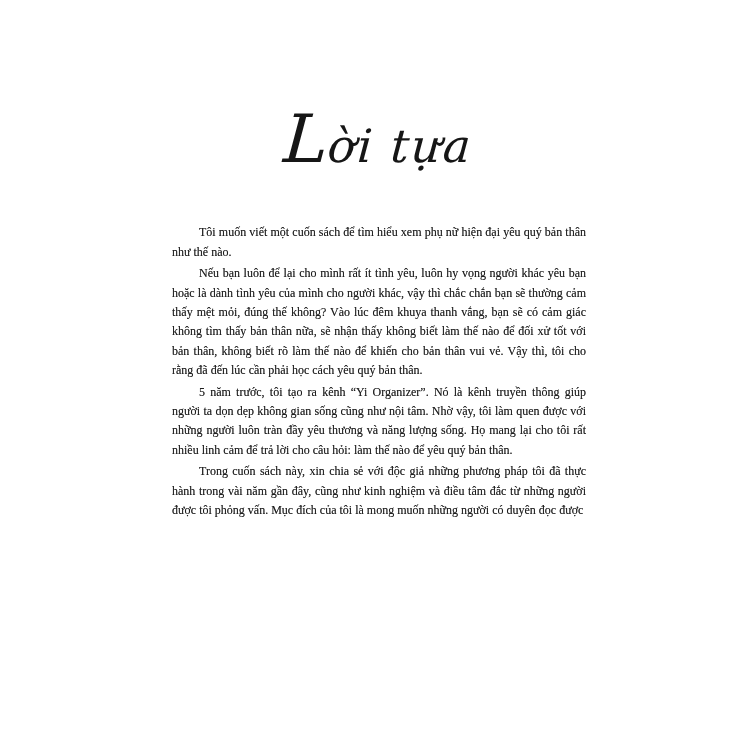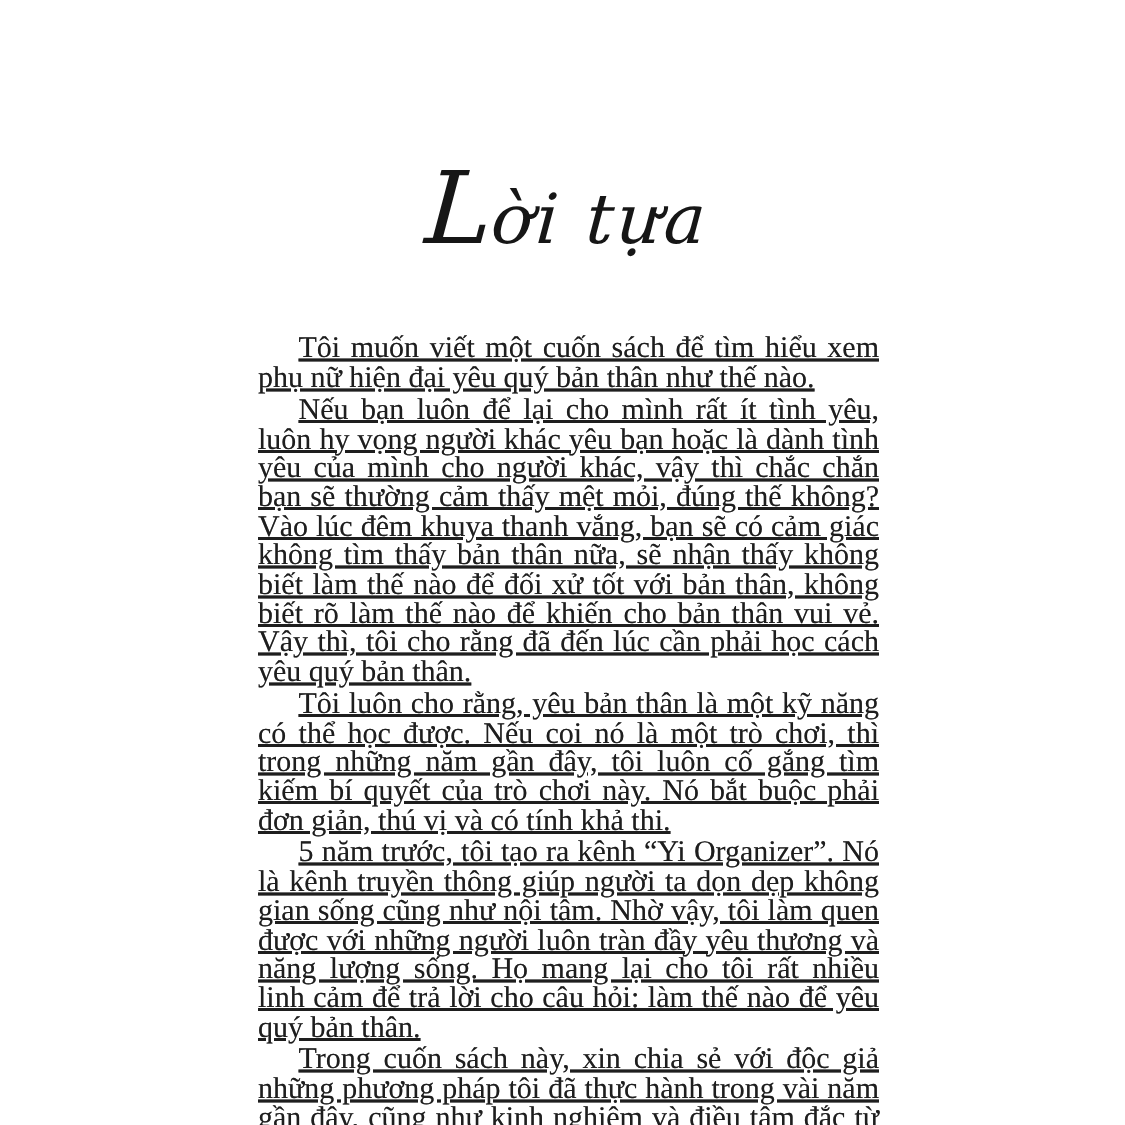--- a/index.html
+++ b/index.html
@@ -38,36 +38,34 @@
     font-size: 1.45em;
     letter-spacing: 0;
   }
   .page-content {
     margin-left: 172px;
     width: 414px;
     margin-top: 42px;
   }
   .page-content p {
     margin: 0 0 2px 0;
-    font-size: 20px;
+    font-size: 12px;
     line-height: 19.4px;
     color: #1e1e1e;
     text-align: justify;
     text-indent: 27px;
     text-shadow: 0 0 0.3px rgba(30,30,30,0.55);
-    text-decoration: underline;
   }
 </style>
 </head>
 <body>
 
 <div class="book-page">
   <div class="title-wrap">
     <h1 class="page-title">Lời tựa</h1>
   </div>
   <div class="page-content">
     <p>Tôi muốn viết một cuốn sách để tìm hiểu xem phụ nữ hiện đại yêu quý bản thân như thế nào.</p>
     <p>Nếu bạn luôn để lại cho mình rất ít tình yêu, luôn hy vọng người khác yêu bạn hoặc là dành tình yêu của mình cho người khác, vậy thì chắc chắn bạn sẽ thường cảm thấy mệt mỏi, đúng thế không? Vào lúc đêm khuya thanh vắng, bạn sẽ có cảm giác không tìm thấy bản thân nữa, sẽ nhận thấy không biết làm thế nào để đối xử tốt với bản thân, không biết rõ làm thế nào để khiến cho bản thân vui vẻ. Vậy thì, tôi cho rằng đã đến lúc cần phải học cách yêu quý bản thân.</p>
-    <p>Tôi luôn cho rằng, yêu bản thân là một kỹ năng có thể học được. Nếu coi nó là một trò chơi, thì trong những năm gần đây, tôi luôn cố gắng tìm kiếm bí quyết của trò chơi này. Nó bắt buộc phải đơn giản, thú vị và có tính khả thi.</p>
     <p>5 năm trước, tôi tạo ra kênh “Yi Organizer”. Nó là kênh truyền thông giúp người ta dọn dẹp không gian sống cũng như nội tâm. Nhờ vậy, tôi làm quen được với những người luôn tràn đầy yêu thương và năng lượng sống. Họ mang lại cho tôi rất nhiều linh cảm để trả lời cho câu hỏi: làm thế nào để yêu quý bản thân.</p>
     <p>Trong cuốn sách này, xin chia sẻ với độc giả những phương pháp tôi đã thực hành trong vài năm gần đây, cũng như kinh nghiệm và điều tâm đắc từ những người được tôi phỏng vấn. Mục đích của tôi là mong muốn những người có duyên đọc được</p>
   </div>
 </div>
 
 </body></html>

